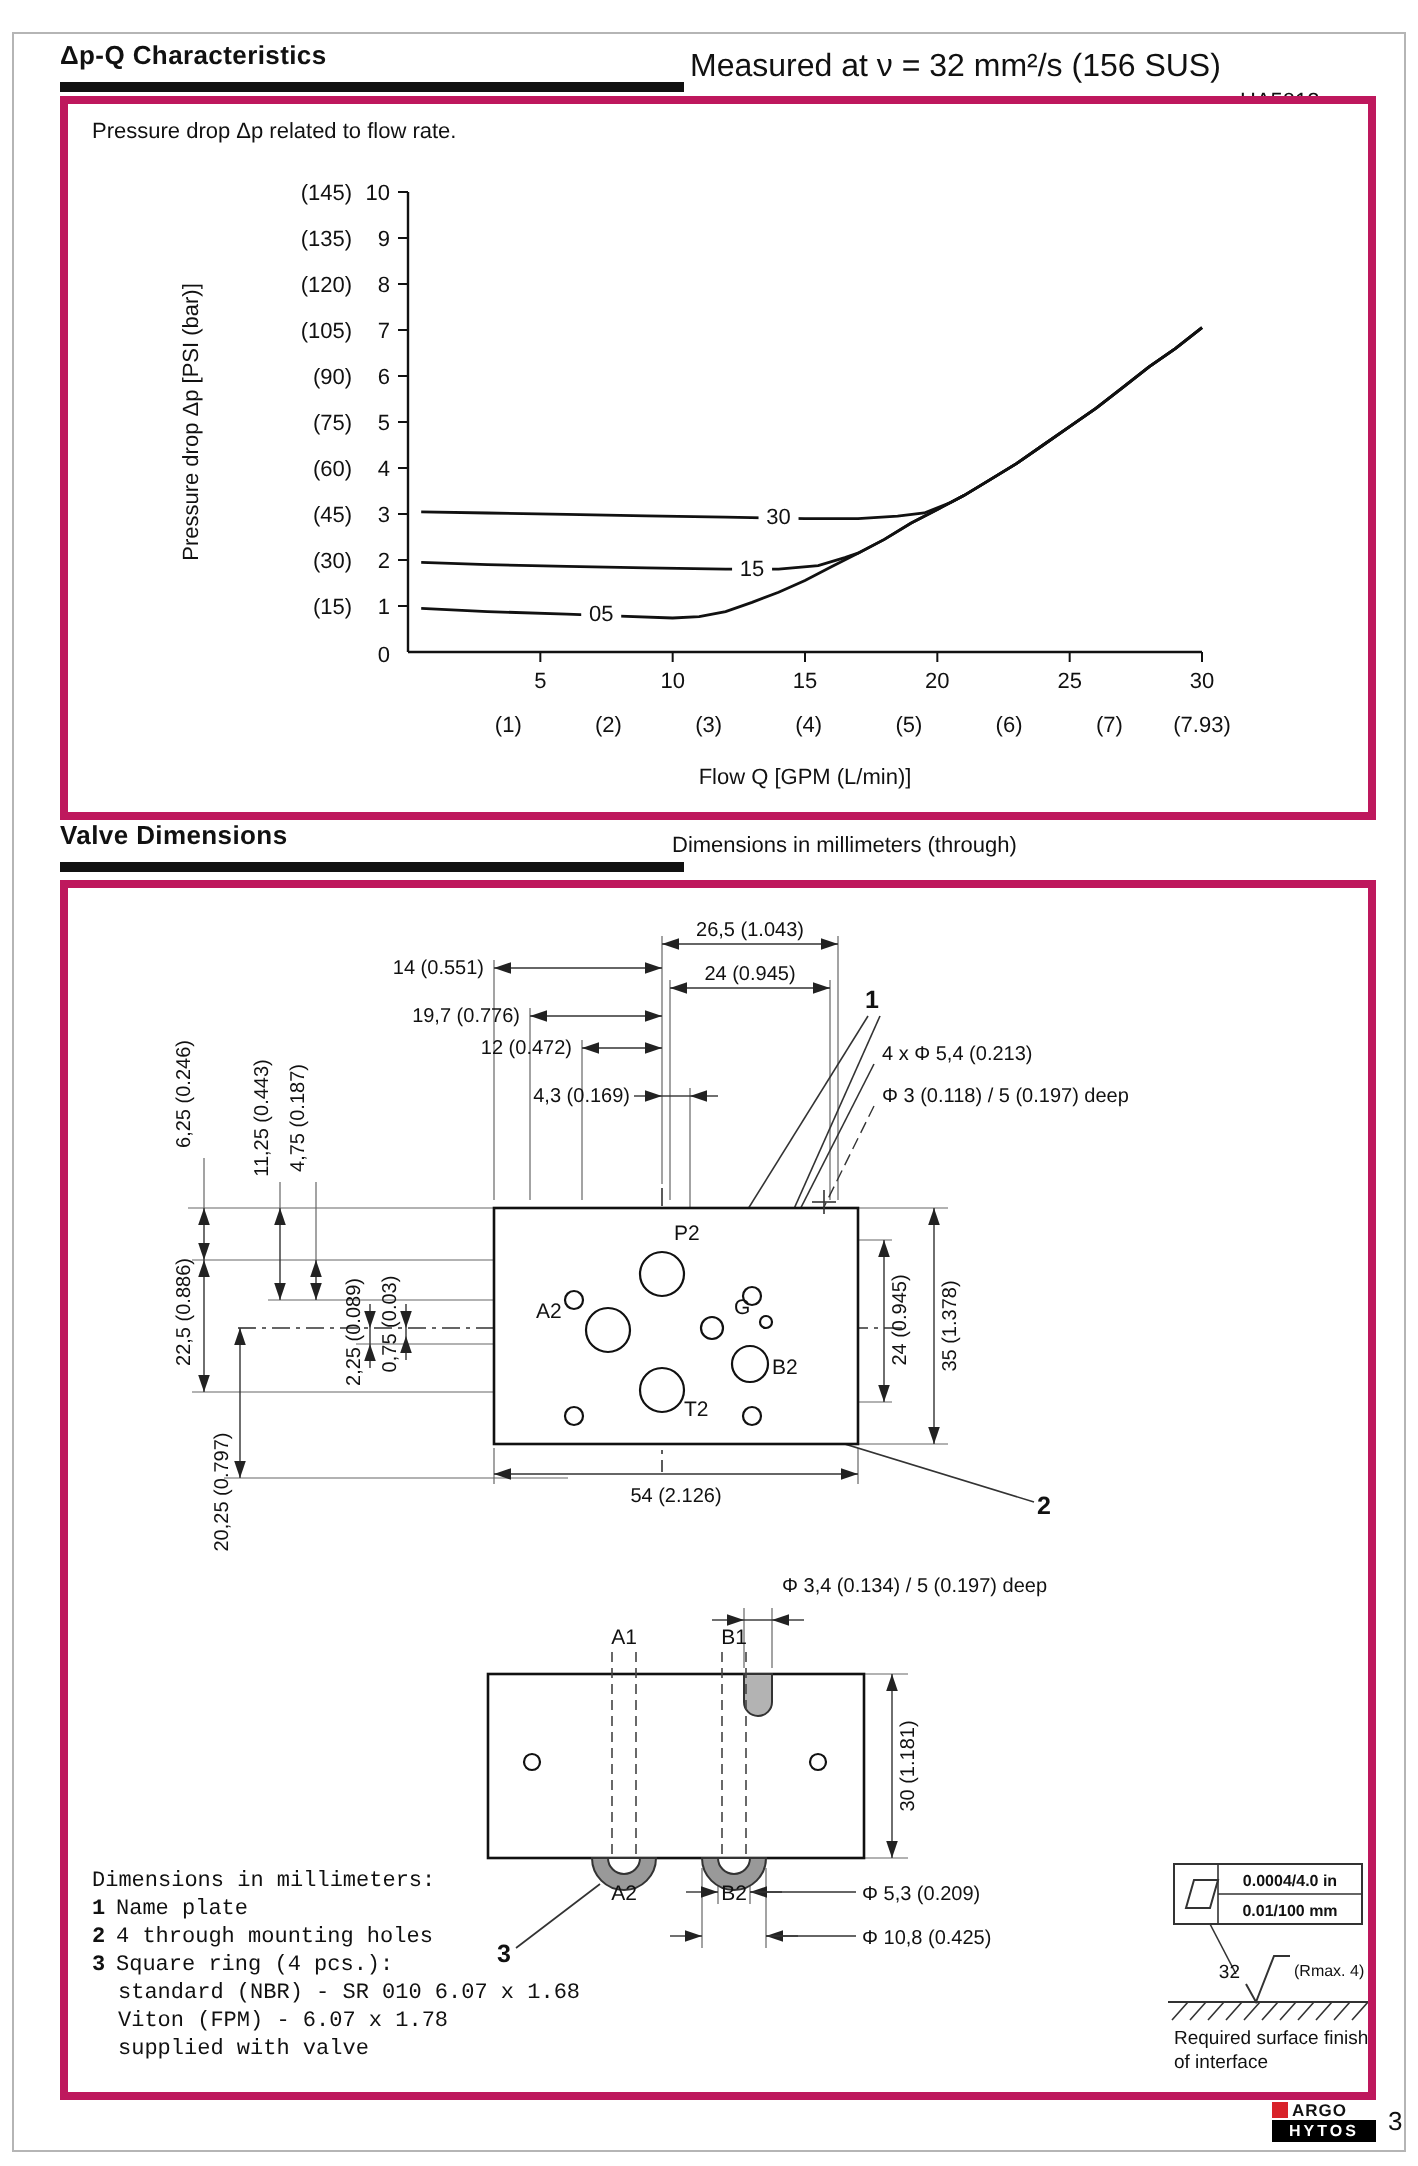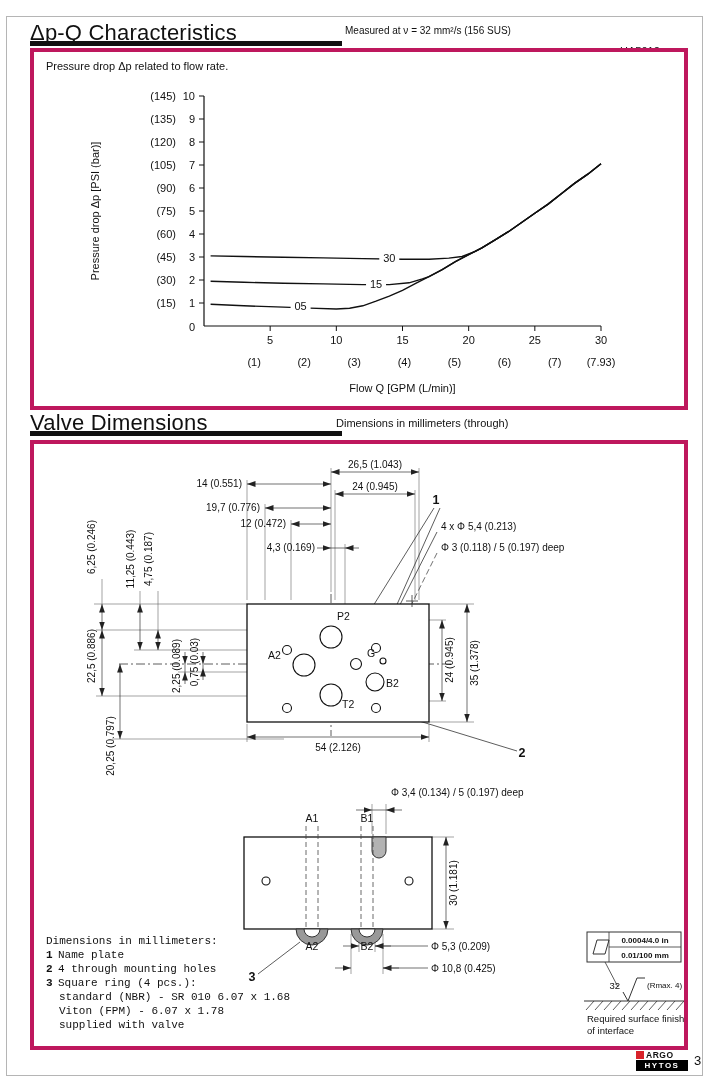--- a/index.html
+++ b/index.html
@@ -1,22 +1,22 @@
 <!DOCTYPE html>
 <html><head>
 <meta charset="utf-8">
 <style>
   html,body{margin:0;padding:0;background:#fff;}
   .page{position:relative;width:709px;height:1083px;background:#fff;overflow:hidden;
         font-family:"Liberation Sans",sans-serif;color:#111;}
   .frame{position:absolute;left:6px;top:16px;width:695px;height:1058px;border:1px solid #b5b5b5;}
   .doc-num{position:absolute;left:620px;top:2px;font-size:11px;margin-top:43px;}
-  .sec-title{position:absolute;left:30px;font-size:22px;font-weight:normal;letter-spacing:0.2px;}
+  .sec-title{position:absolute;left:30px;font-size:13px;font-weight:bold;letter-spacing:0.2px;}
   .bar{position:absolute;left:30px;width:312px;height:5px;background:#111;}
-  .measured{position:absolute;left:345px;top:25px;font-size:10px;}
+  .measured{position:absolute;left:345px;top:25px;font-size:16px;}
   .sec-sub2{position:absolute;left:336px;top:417px;font-size:11px;}
   .box{position:absolute;left:30px;width:650px;border:4px solid #be185d;background:#fff;}
   .chart-sub{position:absolute;left:12px;top:8px;font-size:11px;}
   svg{position:absolute;left:0;top:0;}
   svg text{font-family:"Liberation Sans",sans-serif;fill:#111;}
   .ax{stroke:#111;stroke-width:1.2;}
   .tk{stroke:#111;stroke-width:1;}
   .tl{font-size:11px;}
   .crv{fill:none;stroke:#111;stroke-width:1.4;}
   .e{stroke:#666;stroke-width:0.6;}

